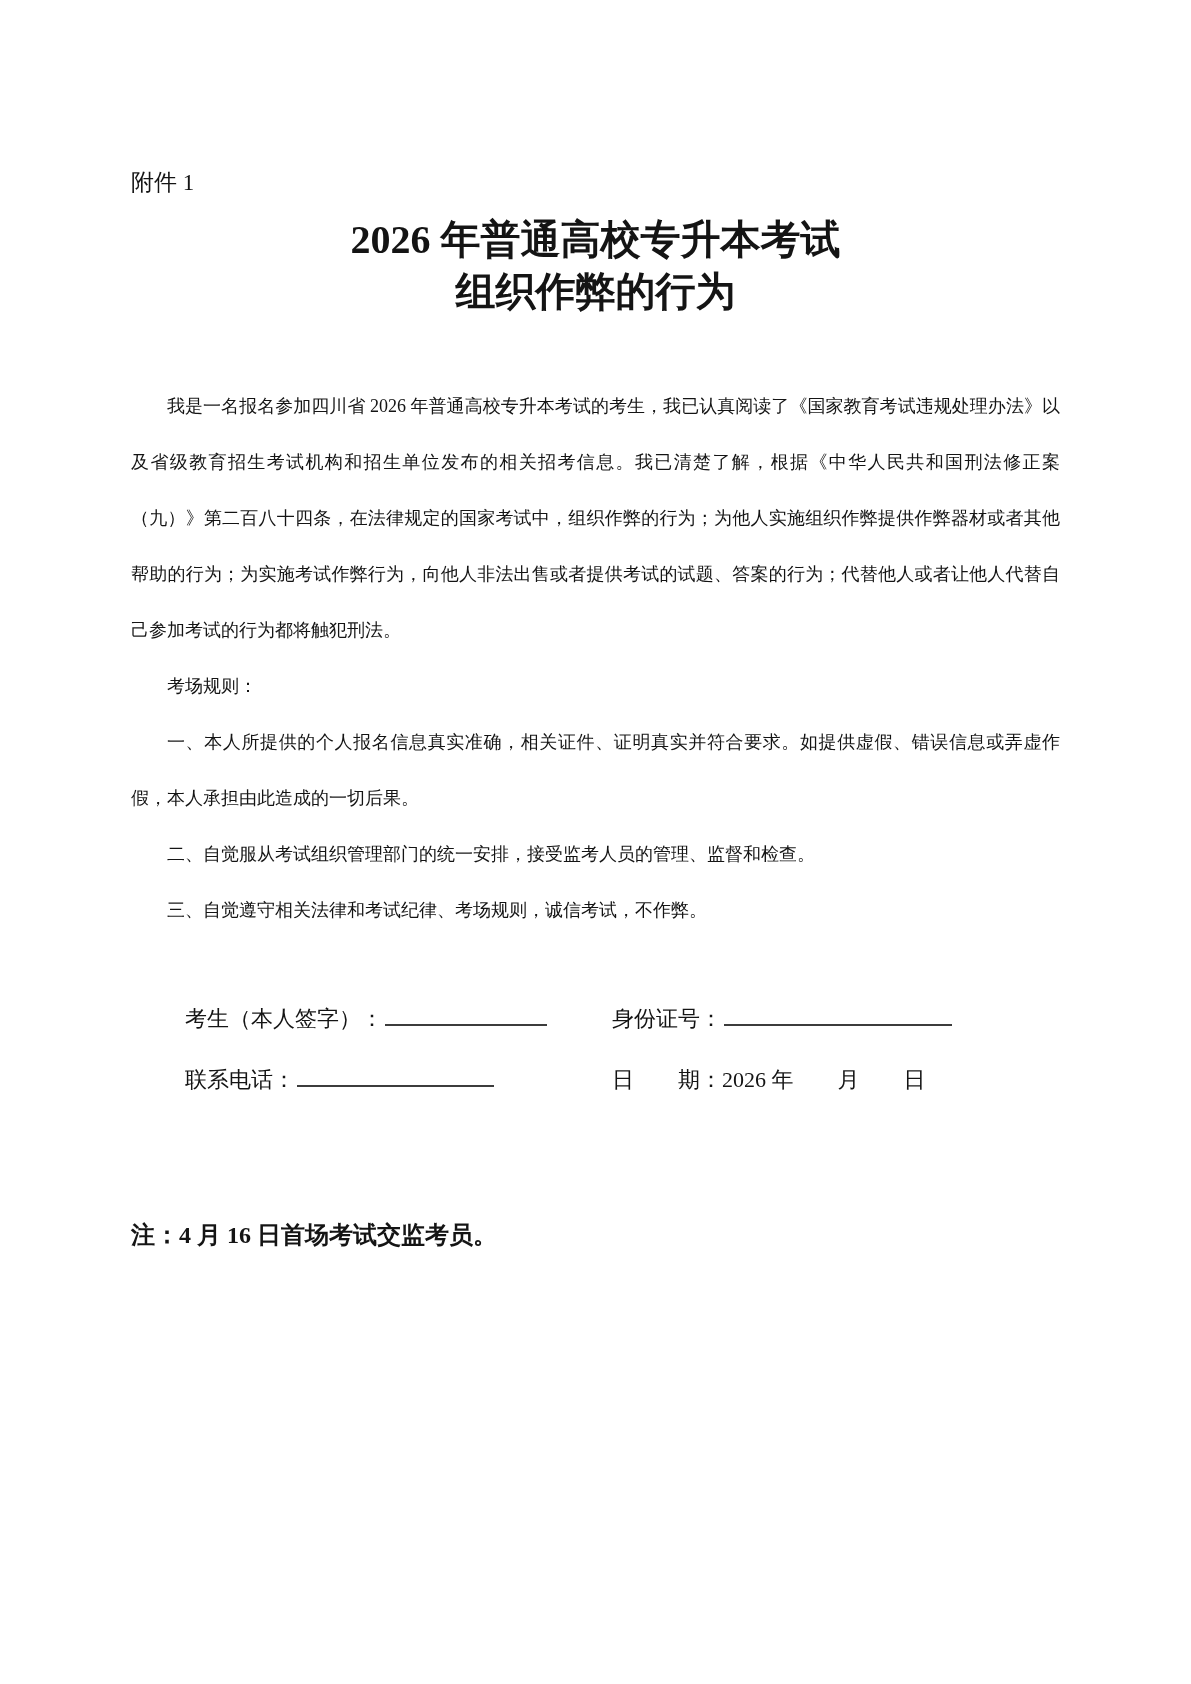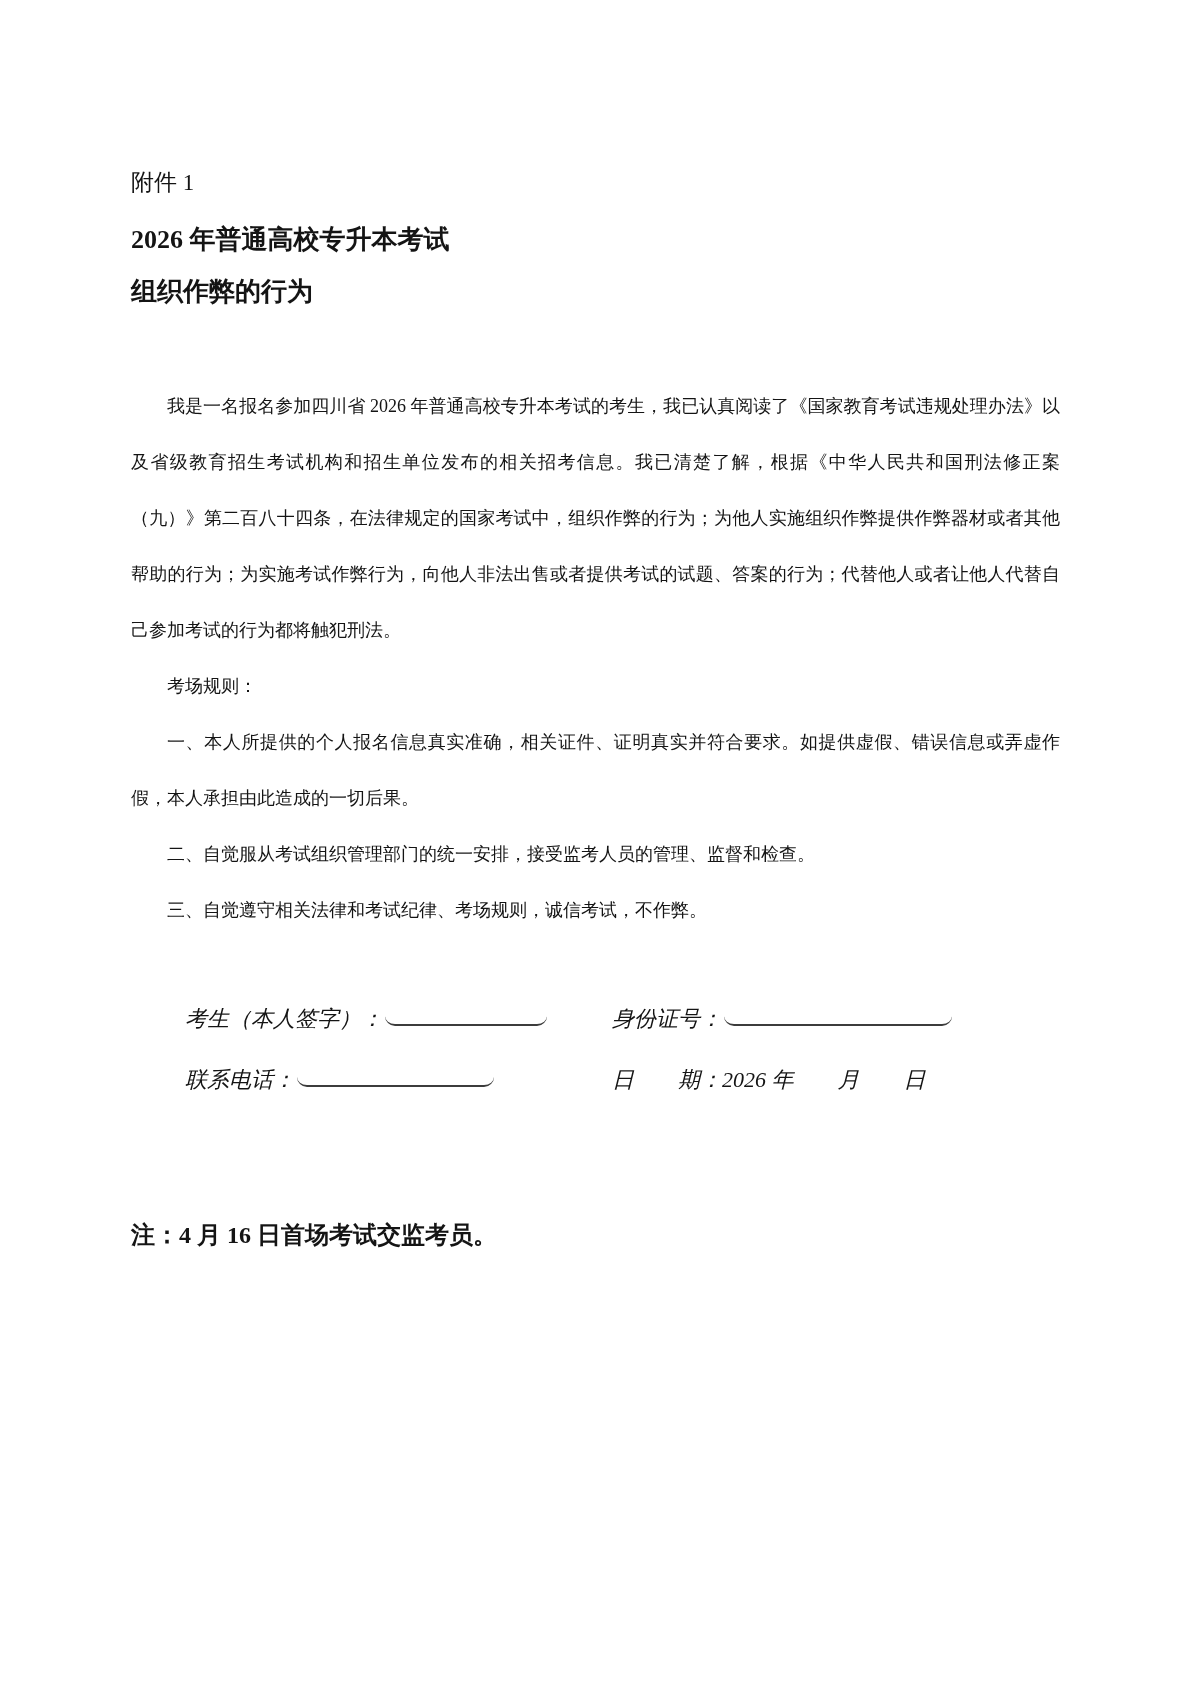--- a/index.html
+++ b/index.html
@@ -1,15 +1,15 @@
 <!DOCTYPE html>
 <html lang="zh"><head>
 <meta charset="utf-8">
 <style>
-  * { box-sizing: border-box; border-radius: 27px; }
+  * { box-sizing: border-box; }
   html, body { margin: 0; padding: 0; }
   body {
     width: 1191px;
     height: 1684px;
     background: #ffffff;
     color: #141414;
     font-family: "Liberation Serif", "DejaVu Serif", serif;
   }
   .page {
     position: relative;
@@ -19,38 +19,38 @@
   }
   .content {
     padding: 168px 131px 0 131px;
   }
   .attachment {
     font-size: 23px;
     line-height: 30px;
   }
   .doc-title {
     margin-top: 16px;
+    text-align: center;
     font-weight: bold;
-    font-size: 26px;
+    font-size: 40px;
     line-height: 52px;
   }
   .body-text {
     margin-top: 60px;
     font-size: 18px;
     line-height: 56px;
     text-align: justify;
   }
   .para {
     text-indent: 2em;
     margin: 0;
   }
   .signature {
     margin-top: 50px;
     font-size: 22px;
-    font-style: italic;
   }
   .sig-row {
     display: flex;
     line-height: 61px;
   }
   .sig-left {
     flex: 0 0 481px;
     padding-left: 54px;
   }
   .sig-right {

